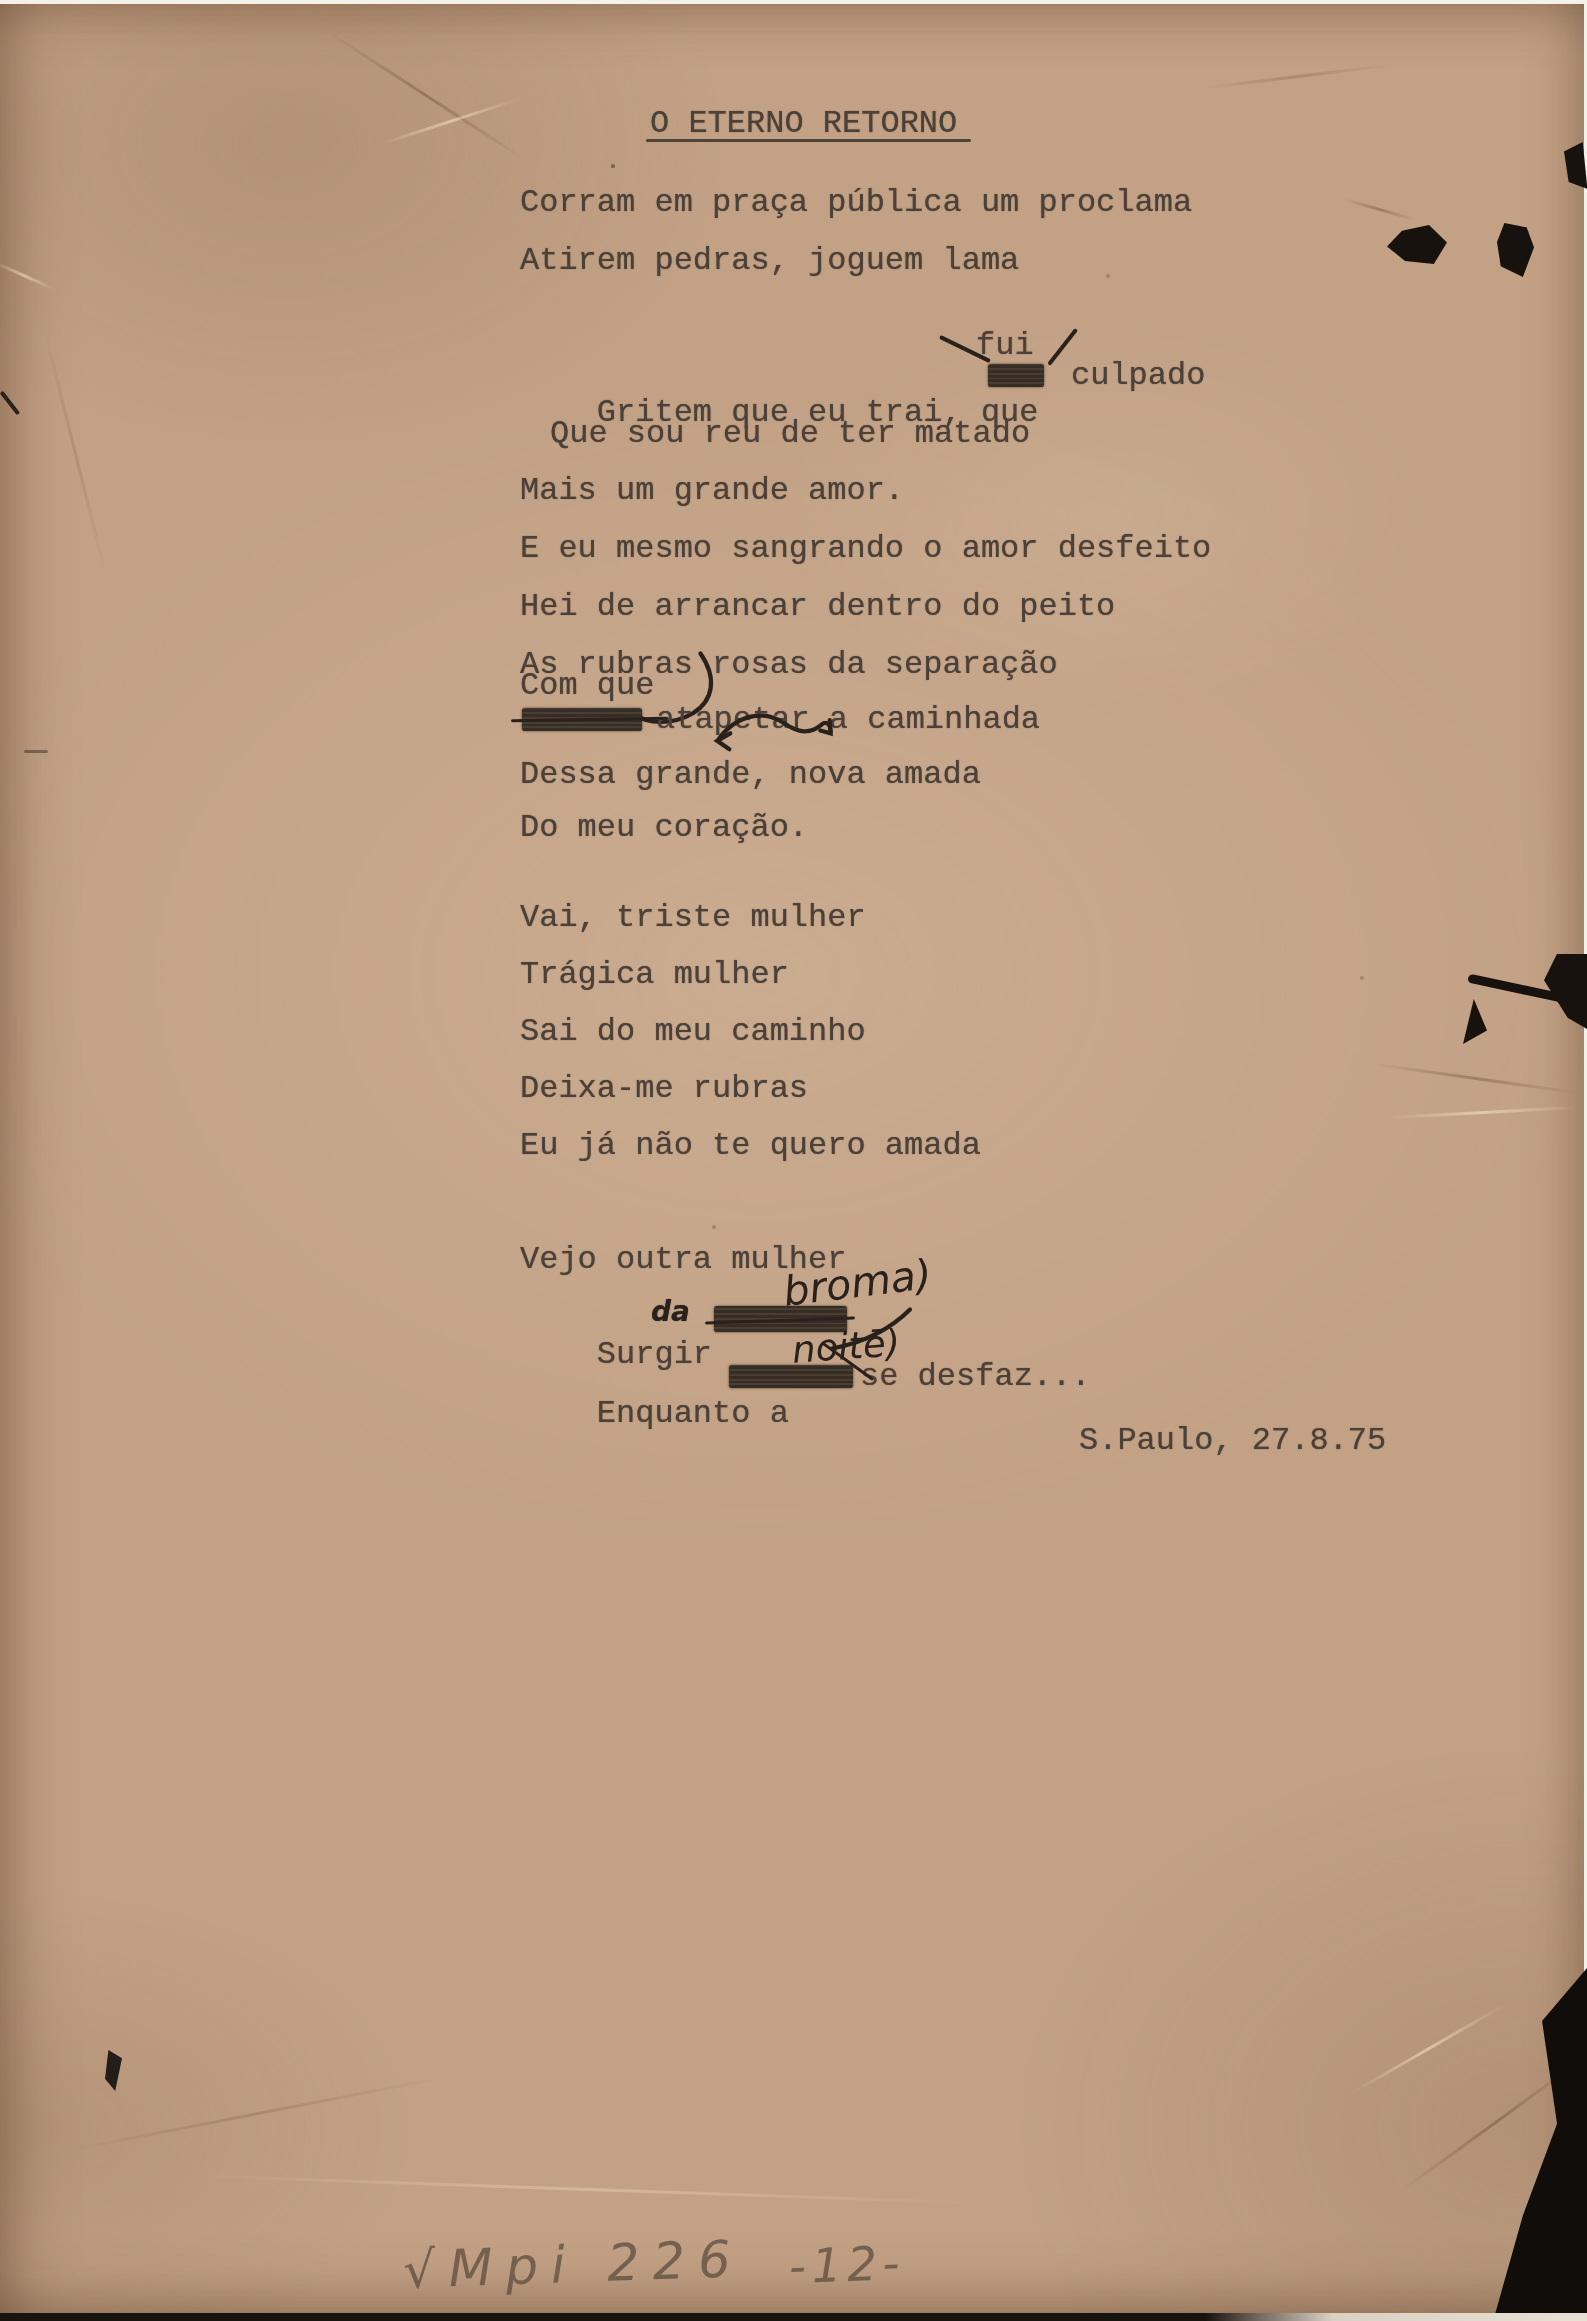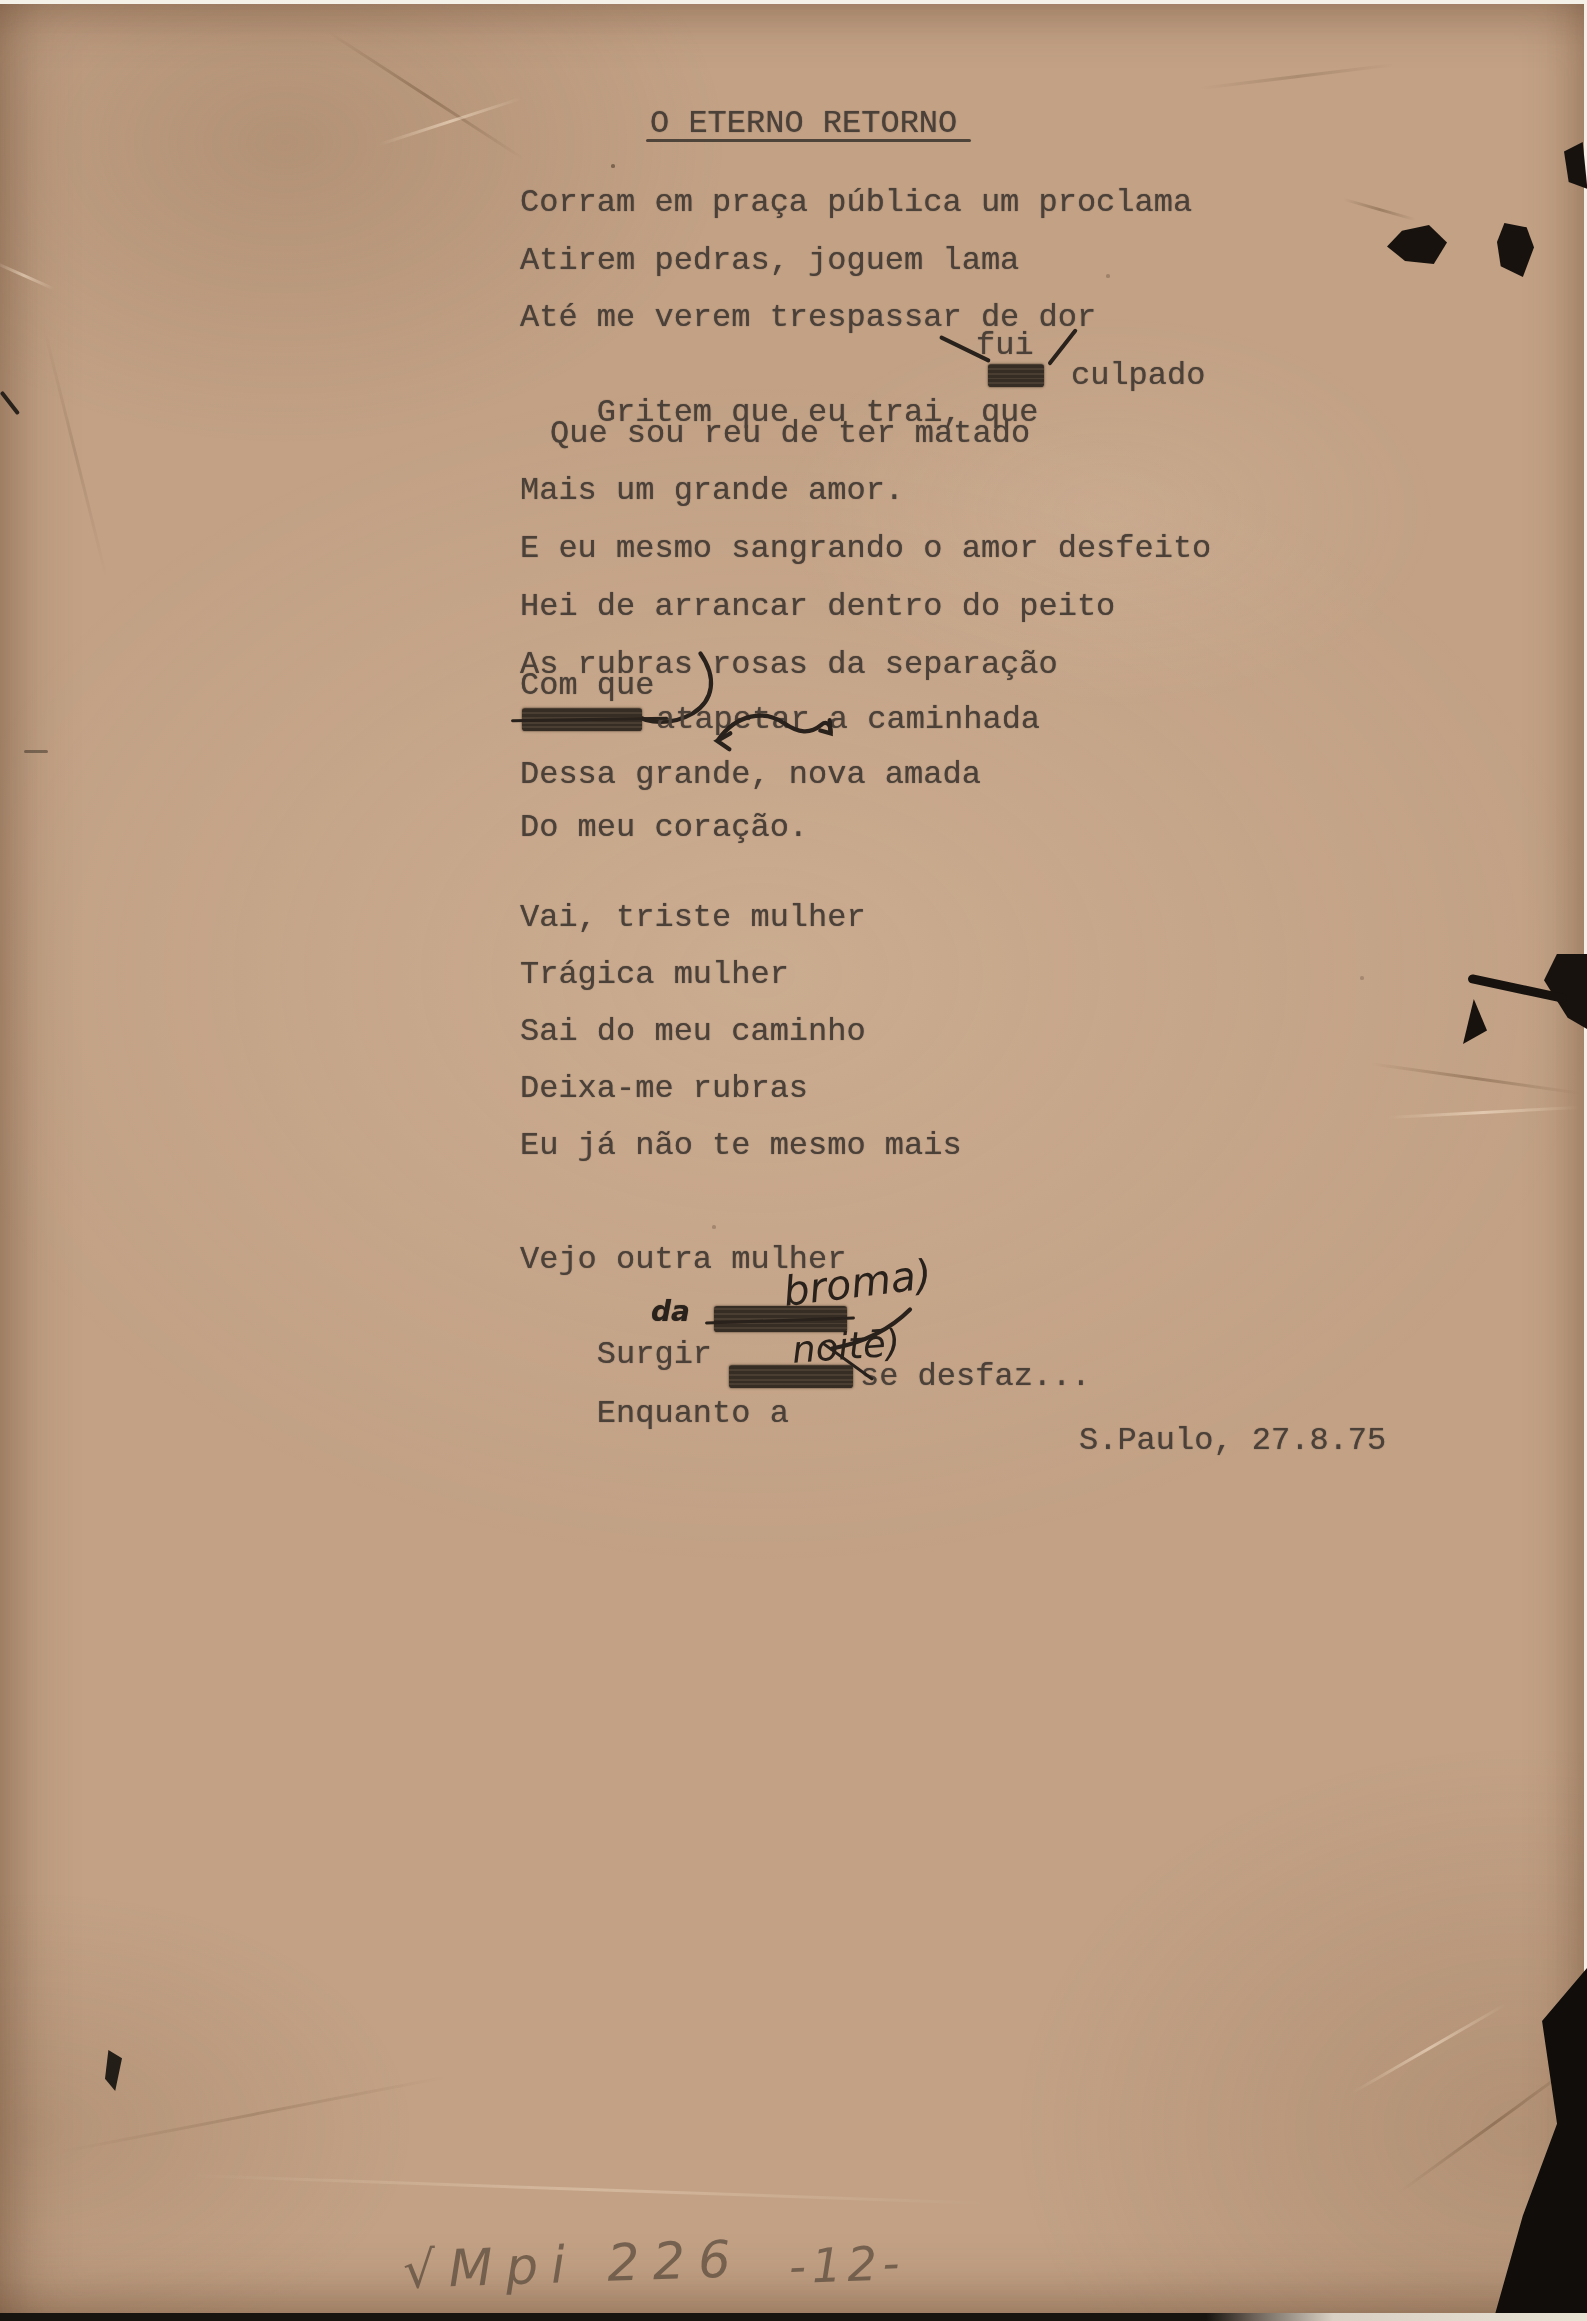--- a/index.html
+++ b/index.html
@@ -71,21 +71,20 @@
   <div class="speck" style="left:611px;top:164px;"></div>
   <div class="speck" style="left:1106px;top:274px;opacity:.5;"></div>
   <div class="speck" style="left:712px;top:1225px;opacity:.5;"></div>
   <div class="speck" style="left:1360px;top:976px;opacity:.45;"></div>
 
   <div class="t" style="left:650px;top:105px;">O ETERNO RETORNO</div>
   <div class="title-underline"></div>
 
   <div class="t" style="top:184px;">Corram em praça pública um proclama</div>
   <div class="t" style="top:242px;">Atirem pedras, joguem lama</div>
-  <div class="t" style="top:299px;">Até me verem trespassar de dor</div>
 
   <div class="t" style="top:357px;">
     <span>Gritem que eu trai, que</span>
     <span class="blob" style="left:468px;width:56px;"></span>
     <span class="seg" style="left:551px;">culpado</span>
   </div>
   <div class="t" style="left:976px;top:327px;">fui</div>
   <div class="stroke" style="left:937px;top:347px;width:56px;transform:rotate(26deg);"></div>
   <div class="stroke" style="left:1040px;top:345px;width:45px;transform:rotate(-52deg);"></div>
 
@@ -111,21 +110,21 @@
     <path d="M27,27 L13,35 L26,44"></path>
     <path d="M123,24 L134,27 L133,13"></path>
   </svg>
   <div class="t" style="top:756px;">Dessa grande, nova amada</div>
   <div class="t" style="top:809px;">Do meu coração.</div>
 
   <div class="t" style="top:899px;">Vai, triste mulher</div>
   <div class="t" style="top:956px;">Trágica mulher</div>
   <div class="t" style="top:1013px;">Sai do meu caminho</div>
   <div class="t" style="top:1070px;">Deixa-me rubras</div>
-  <div class="t" style="top:1127px;">Eu já não te mesmo mais</div>
+  <div class="t" style="top:1127px;">Eu já não te quero amada</div>
   <div class="t" style="top:1241px;">Vejo outra mulher</div>
 
   <div class="t" style="top:1299px;">
     <span>Surgir</span>
     <span class="hand" style="left:131px;top:-3.7px;font-size:28px;font-weight:bold;">da</span>
     <span class="blob" style="left:194px;width:133px;height:26px;"></span>
   </div>
   <div class="stroke thin" style="left:705px;top:1319px;width:150px;transform:rotate(-2deg);"></div>
   <div class="hand" style="left:783px;top:1259px;font-size:41px;transform:rotate(-7deg);">broma)</div>
   <svg class="ink" style="left:824px;top:1304px;" width="94" height="52" viewBox="0 0 100 56">

